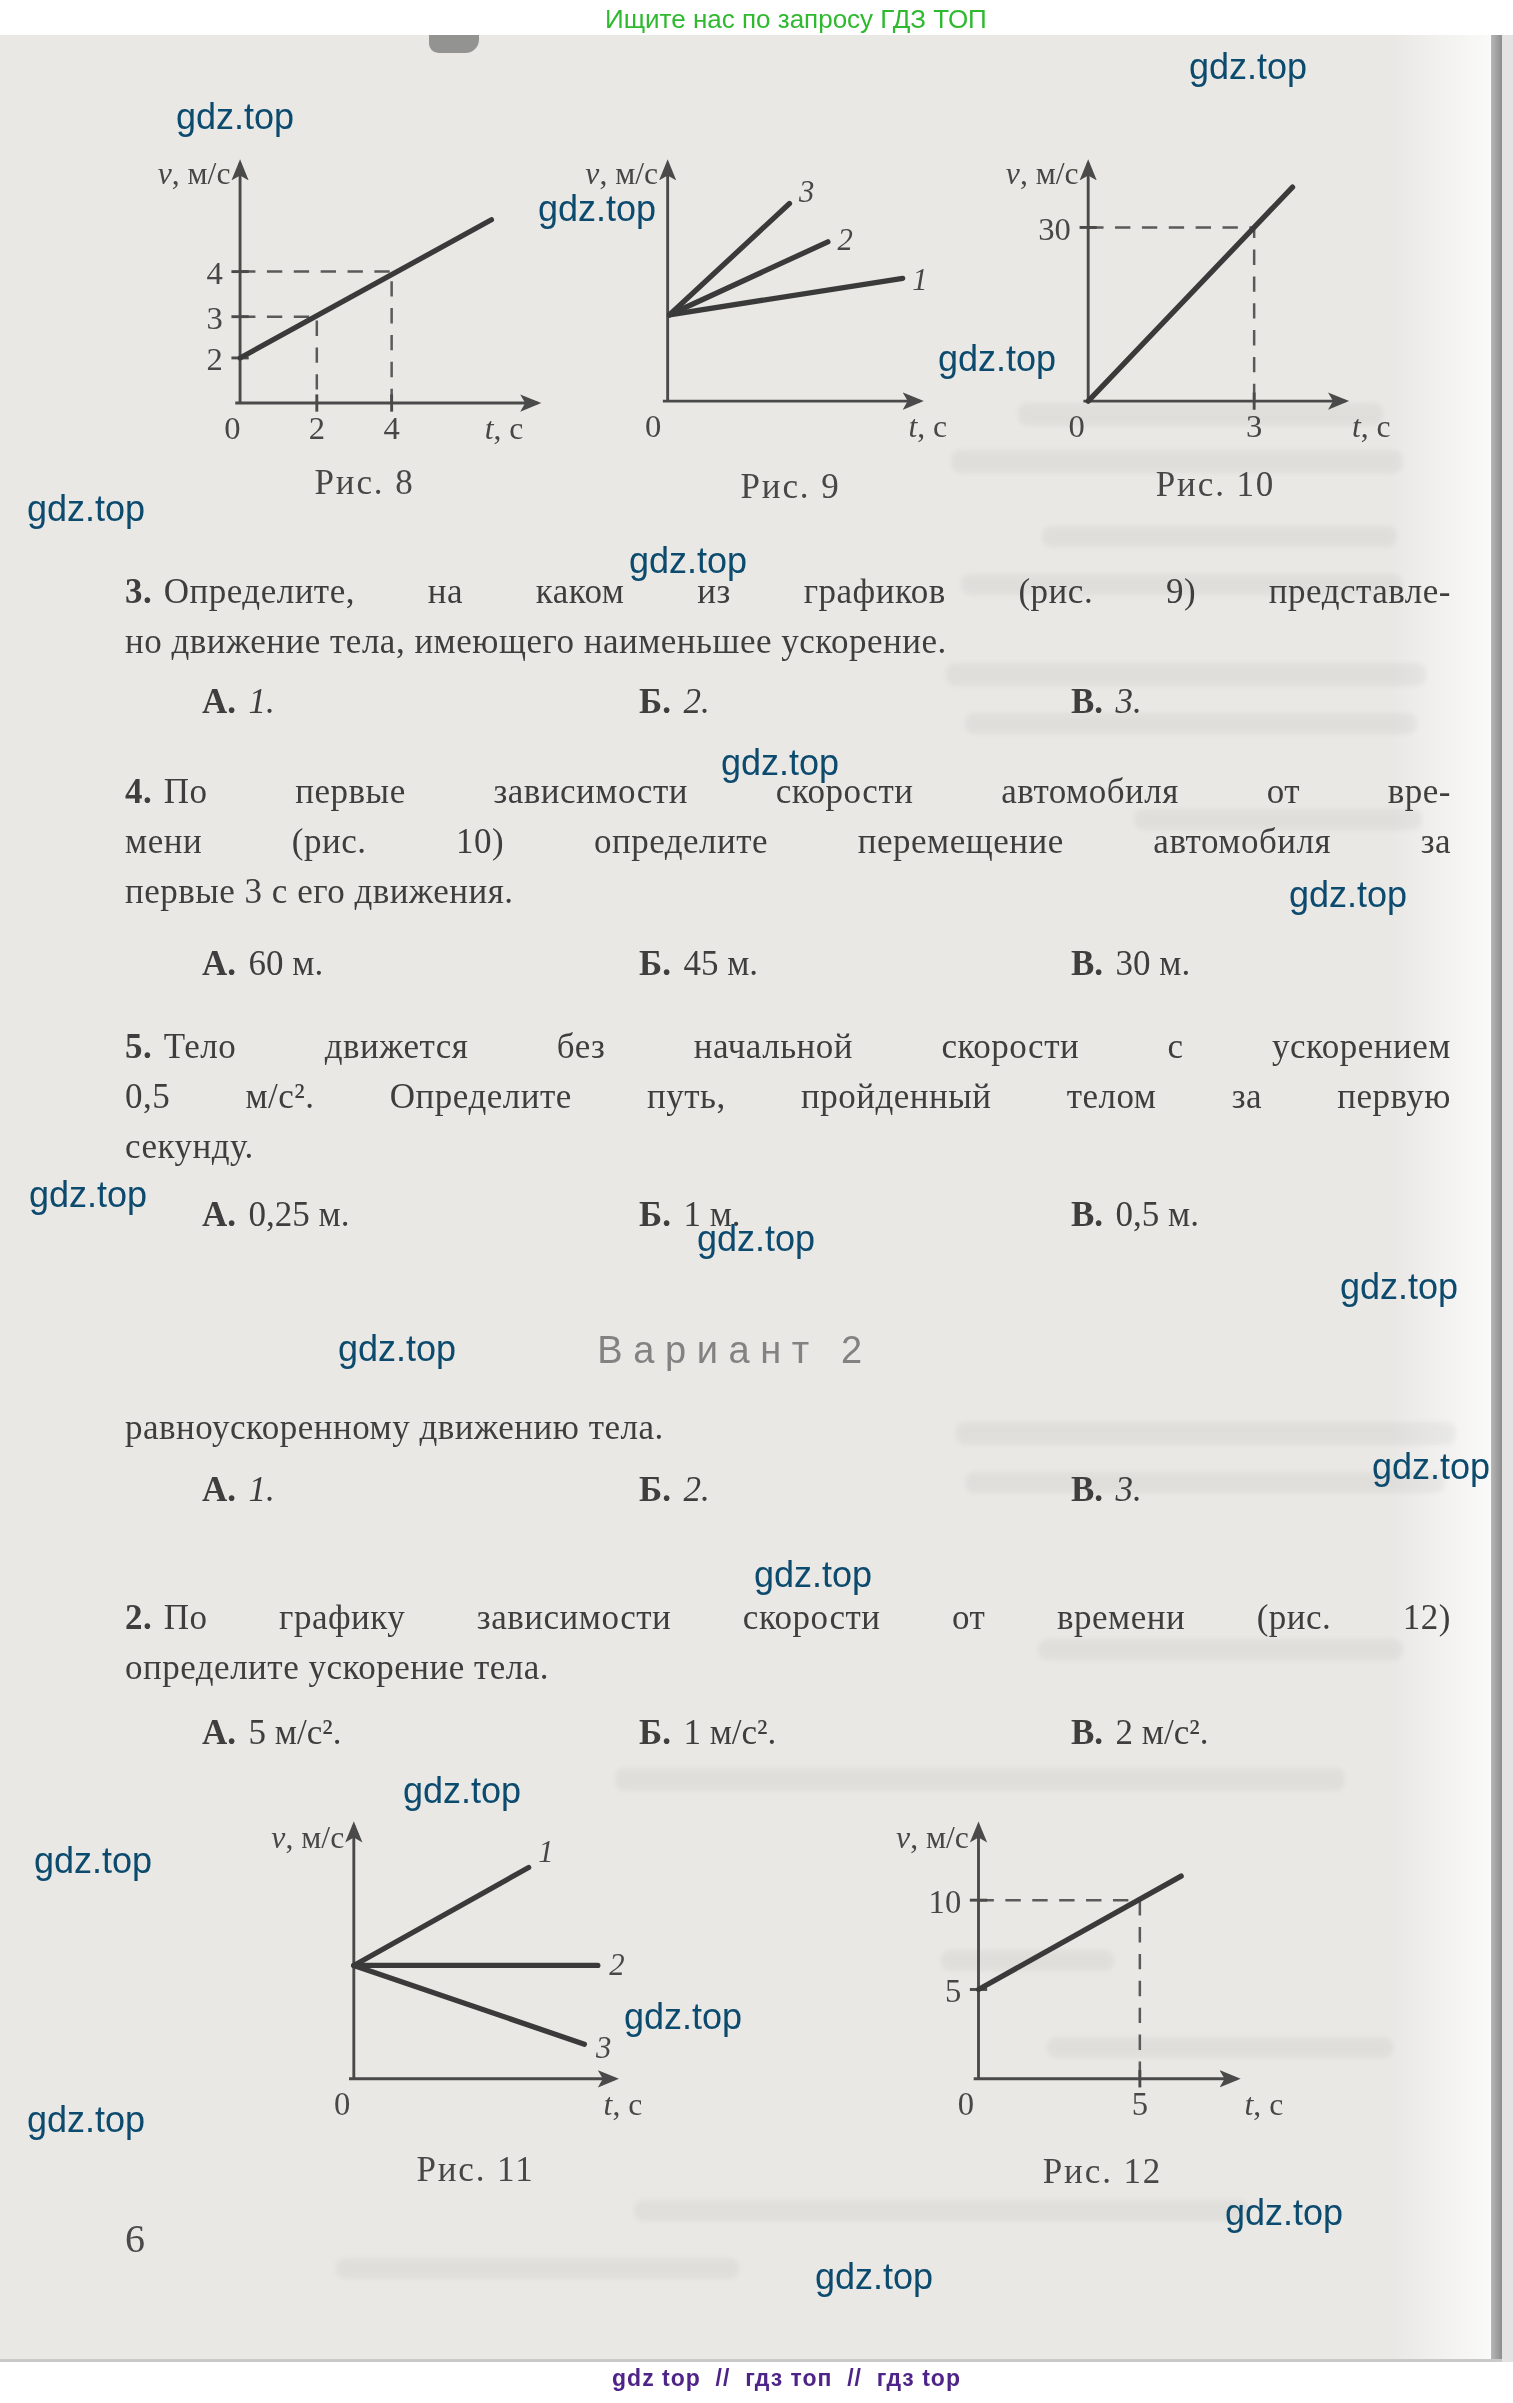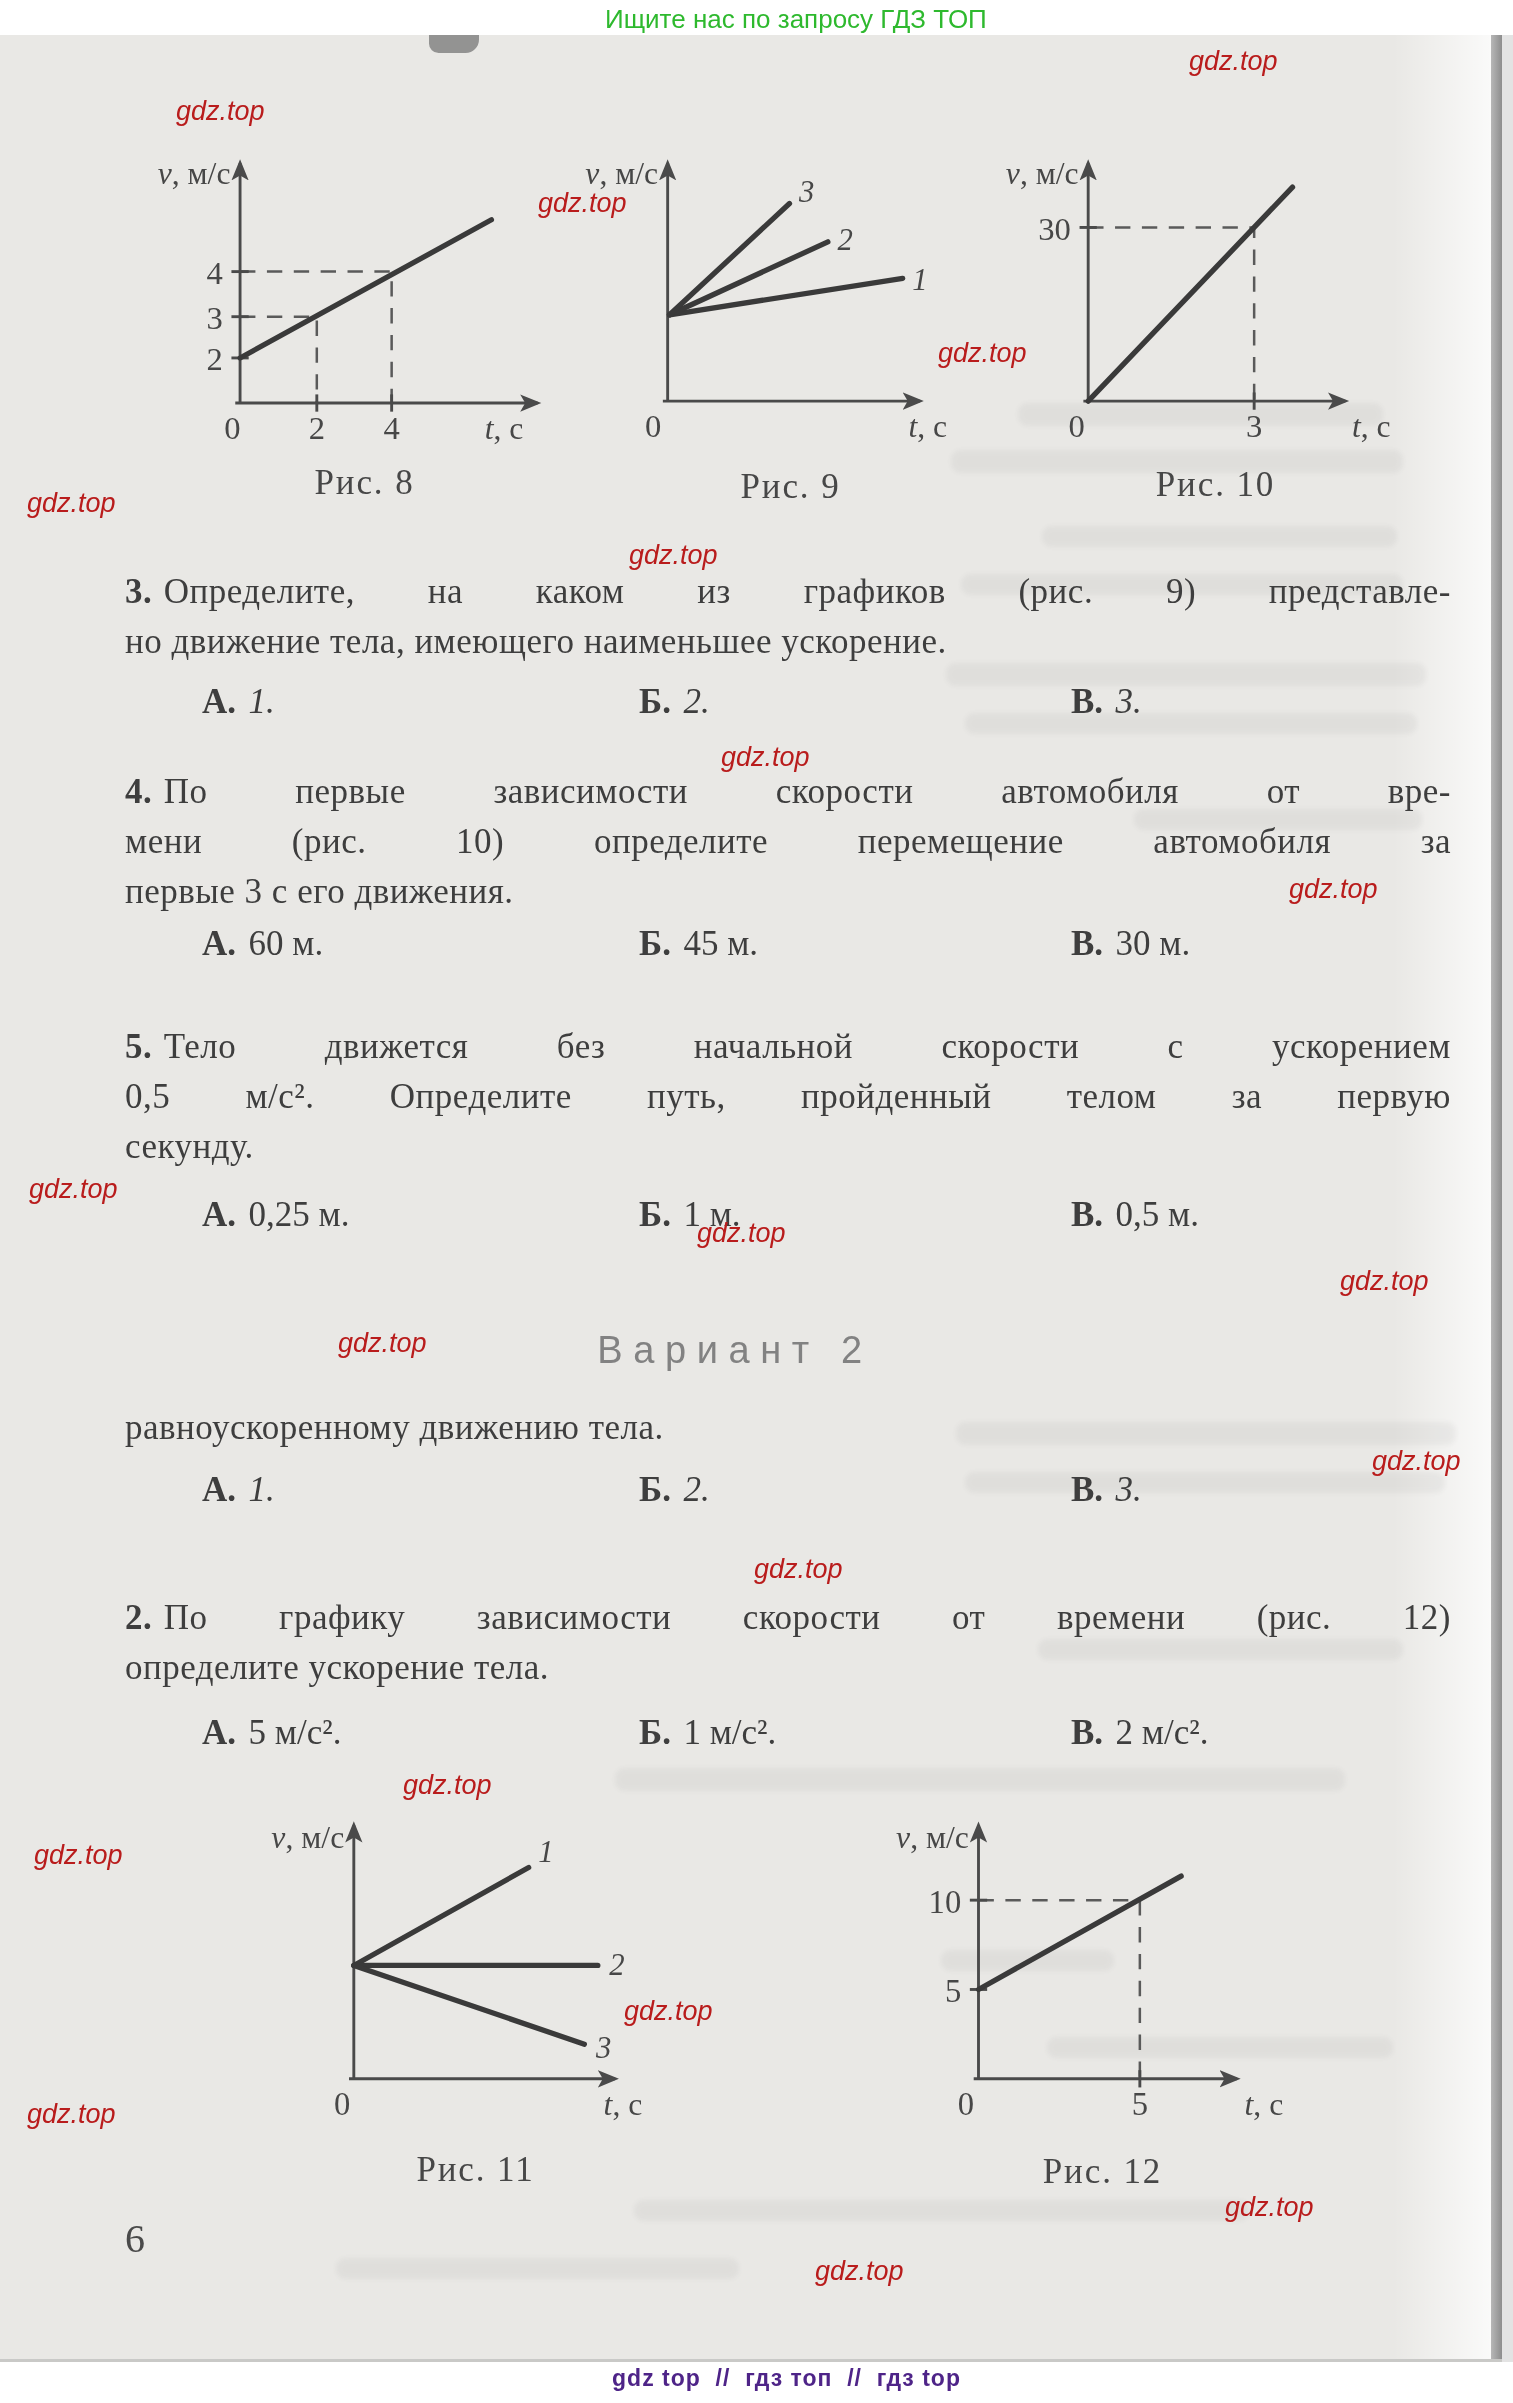--- a/index.html
+++ b/index.html
@@ -36,22 +36,22 @@
   }
   .footer{
     position:absolute;left:0;top:2365px;width:1513px;text-align:center;
     font-family:"Liberation Sans", sans-serif;font-size:23px;font-weight:bold;
     color:#4e2488;letter-spacing:1px;white-space:pre;padding-left:30px;
   }
   .pagenum{
     position:absolute;left:125px;top:2215px;font-size:40px;color:#4a4a4a;
   }
   .wm{
-    position:absolute;font-family:"Liberation Sans", sans-serif;font-size:27px;
-    color:#b91c1c;white-space:nowrap;z-index:30;font-style:italic;
+    position:absolute;font-family:"Liberation Sans", sans-serif;font-size:36px;
+    color:#0c4a6e;white-space:nowrap;z-index:30;
   }
   .bleed{
     position:absolute;background:#3a3a3a;opacity:0.05;border-radius:9.6px;
     filter:blur(2.9px);z-index:1;
   }
   .qblock{
     position:absolute;left:125px;width:1326px;font-size:35px;color:#3e3e3e;z-index:5;
   }
   .qline{
     height:50px;line-height:50px;text-align:justify;text-align-last:justify;
@@ -164,21 +164,21 @@
     <span class="ans col-a"><span class="ans-letter">А.</span><span class="ans-val">1.</span></span>
     <span class="ans col-b"><span class="ans-letter">Б.</span><span class="ans-val">2.</span></span>
     <span class="ans col-v"><span class="ans-letter">В.</span><span class="ans-val">3.</span></span>
   </div>
 </div>
 
 <div class="qblock" style="top:767px">
   <div class="qline"><span class="qnum">4.</span><span>По первые зависимости скорости автомобиля от вре-</span></div>
   <div class="qline">мени (рис. 10) определите перемещение автомобиля за</div>
   <div class="qline qlast">первые 3 с его движения.</div>
-  <div class="ansrow" style="margin-top:2px">
+  <div class="ansrow" style="margin-top:22px">
     <span class="ans col-a"><span class="ans-letter">А.</span><span class="ans-val">60 м.</span></span>
     <span class="ans col-b"><span class="ans-letter">Б.</span><span class="ans-val">45 м.</span></span>
     <span class="ans col-v"><span class="ans-letter">В.</span><span class="ans-val">30 м.</span></span>
   </div>
 </div>
 
 <div class="qblock" style="top:1022px">
   <div class="qline"><span class="qnum">5.</span><span>Тело движется без начальной скорости с ускорением</span></div>
   <div class="qline">0,5 м/с². Определите путь, пройденный телом за первую</div>
   <div class="qline qlast">секунду.</div>

